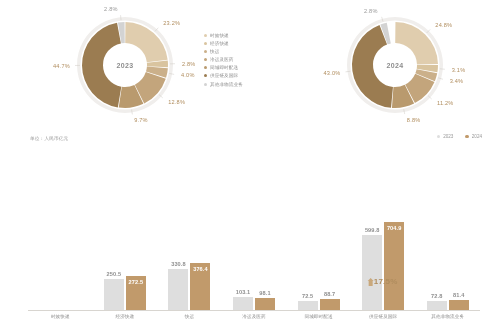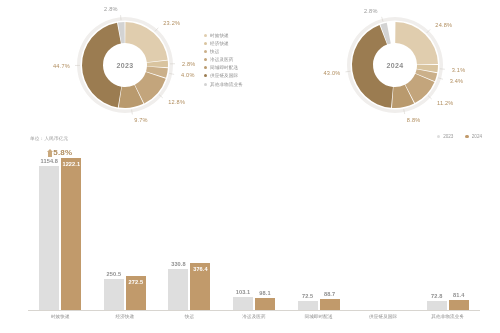--- a/index.html
+++ b/index.html
@@ -218,32 +218,20 @@
           <span class="bl-dot" style="background:#dedede"></span>
           <span class="bl-txt">2023</span>
         </div>
         <div class="bl-item">
           <span class="bl-dot" style="background:#c19a6b"></span>
           <span class="bl-txt">2024</span>
         </div>
       </div>
 
     <div class="plot" id="plot">
-        <div class="group" style="left: 0px; width: 64.5714px;">
-          <div class="bar prev" style="height:143.90584615384614px">
-       <span class="bar-val">1154.8</span>
-     </div>
-     <div class="bar curr" style="height:152.29246153846154px">
-       <span class="bar-val">1222.1</span>
-     </div>
-          <div class="growth" style="top: -9.29246px;">
-            <span class="arrow-up"></span>
-            <span class="growth-txt">5.8%</span>
-          </div>
-        </div>
         <div class="group" style="left: 64.5714px; width: 64.5714px;">
           <div class="bar prev" style="height:31.216153846153844px">
        <span class="bar-val">250.5</span>
      </div>
      <div class="bar curr" style="height:33.957692307692305px">
        <span class="bar-val">272.5</span>
      </div>
         </div>
         <div class="group" style="left: 129.143px; width: 64.5714px;">
           <div class="bar prev" style="height:41.22276923076923px">
@@ -261,20 +249,32 @@
        <span class="bar-val">98.1</span>
      </div>
         </div>
         <div class="group" style="left: 258.286px; width: 64.5714px;">
           <div class="bar prev" style="height:9.034615384615385px">
        <span class="bar-val">72.5</span>
      </div>
      <div class="bar curr small" style="height:11.053384615384616px">
        <span class="bar-val">88.7</span>
      </div>
+        </div>
+        <div class="group" style="left: 322.857px; width: 64.5714px;">
+          <div class="bar prev" style="height:74.74430769230769px">
+       <span class="bar-val">599.8</span>
+     </div>
+     <div class="bar curr" style="height:87.84138461538461px">
+       <span class="bar-val">704.9</span>
+     </div>
+          <div class="growth" style="top: 55.1586px;">
+            <span class="arrow-up"></span>
+            <span class="growth-txt">17.5%</span>
+          </div>
         </div>
         <div class="group" style="left: 387.429px; width: 64.5714px;">
           <div class="bar prev" style="height:9.072000000000001px">
        <span class="bar-val">72.8</span>
      </div>
      <div class="bar curr small" style="height:10.143692307692307px">
        <span class="bar-val">81.4</span>
      </div>
         </div>
       </div>

